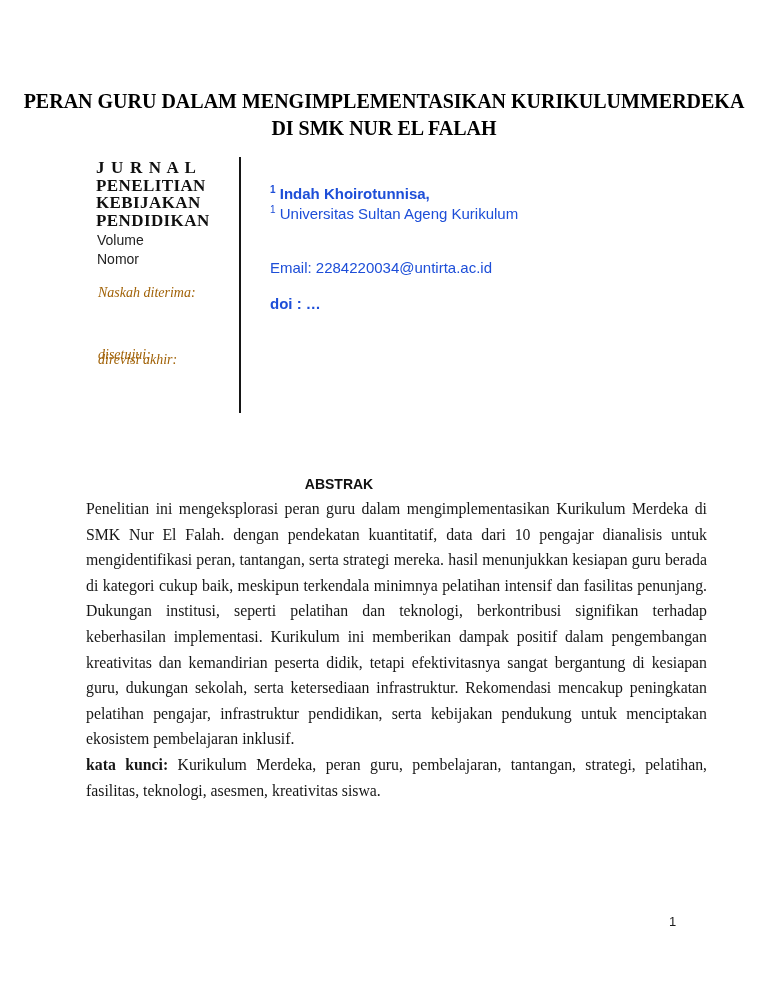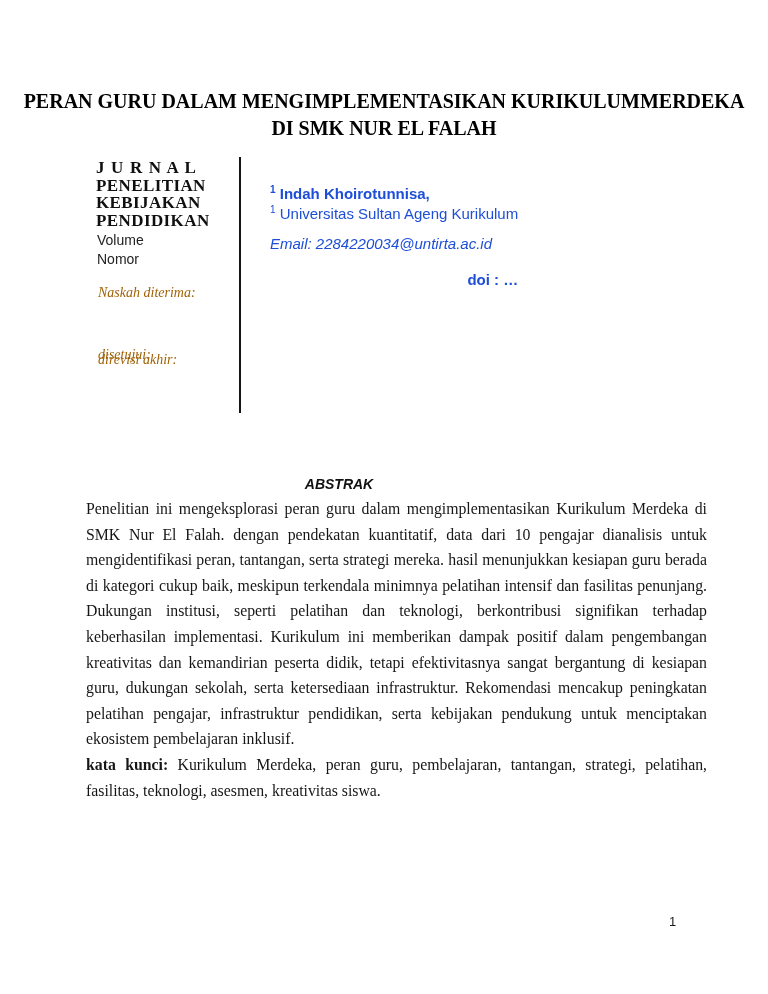--- a/index.html
+++ b/index.html
@@ -50,29 +50,29 @@
   }
 
   
   .author-block {
     position:absolute; left:270px; top:184px;
     font-family:"Liberation Sans", sans-serif;
     font-size:15px; line-height:20px; color:#1d4ed8;
   }
   .author-block sup { font-size:10px; line-height:0; }
   .author-name-line { font-weight:700; }
-  .email-line { margin-top:10px;font-style:italic; }
-  .doi-line   { margin-top:16px; font-weight:700;text-align:right; }
+  .email-line { margin-top:34px; }
+  .doi-line   { margin-top:16px; font-weight:700; }
 
   
   .abstract-heading {
     position:absolute; top:476px; left:0; width:678px;
     text-align:center;
     font-family:"Liberation Sans", sans-serif;
-    font-weight:700; font-size:14px; color:#101010;font-style:italic;
+    font-weight:700; font-size:14px; color:#101010;
   }
   .abstract-text {
     position:absolute; top:496px; left:86px; width:621px;
     font-family:"Liberation Serif", serif;
     font-size:15.8px; line-height:25.6px;
     text-align:justify; color:#161616;
   }
   .abstract-text p { margin:0; }
   .kw-label { font-weight:bold; }
 

